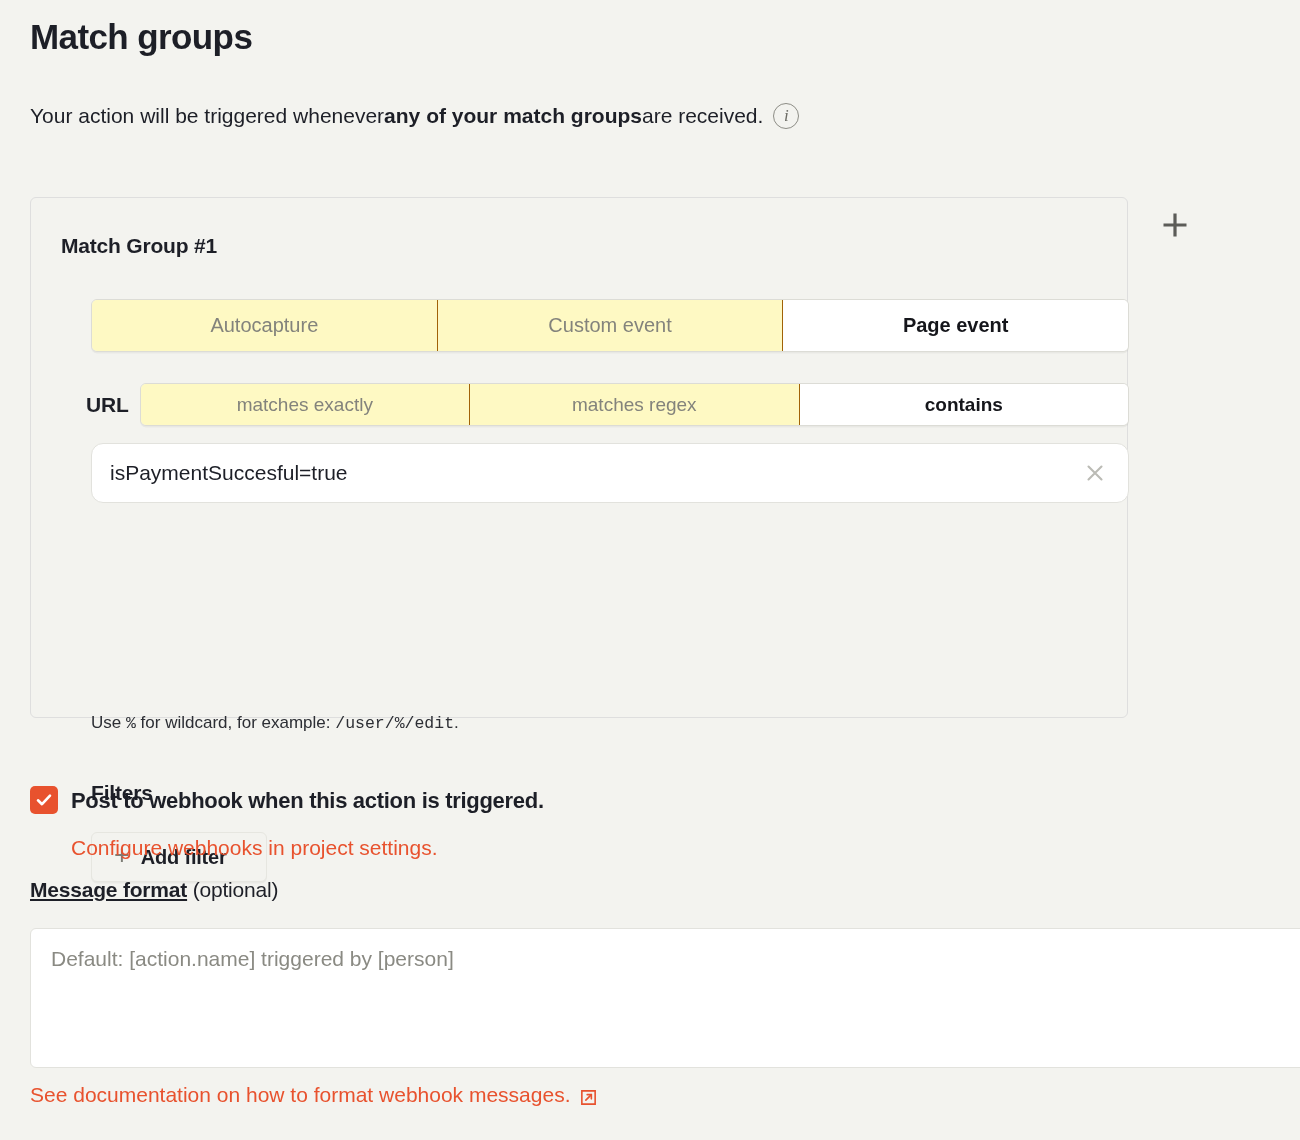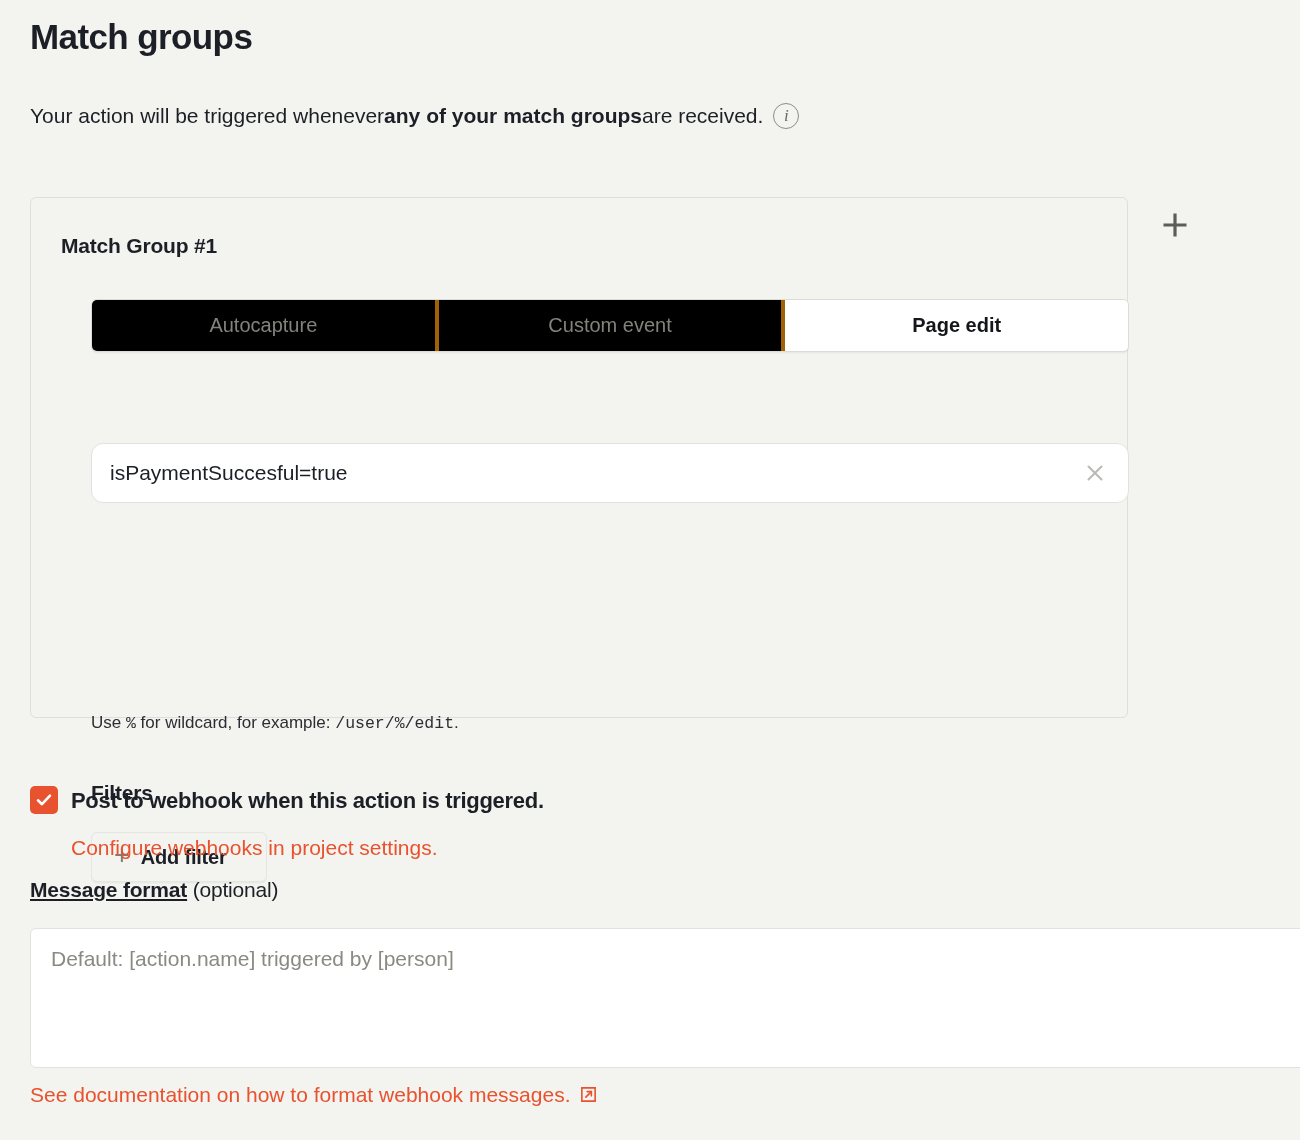--- a/index.html
+++ b/index.html
@@ -91,22 +91,22 @@
     border-radius: 6px;
     overflow: hidden;
     background: #f3f3ef;
     box-shadow: 0 1.5px 0 rgba(0,0,0,0.045);
   }
   .seg-item {
     flex: 1;
     text-align: center;
     font-size: 20px;
     color: #83837c;
-    background: #000000;
-    border-right: 4px solid #a16207;
+    background: #fef9c3;
+    border-right: 1px solid #a16207;
     display: flex;
     align-items: center;
     justify-content: center;
     cursor: pointer;
     user-select: none;
   }
   .seg-item:last-child { border-right: none; }
   .seg-item.active {
     background: #ffffff;
     color: #15161b;
@@ -305,21 +305,21 @@
   .msg-textarea::placeholder { color: #8a8a83; }
 
   .doc-link {
     position: absolute;
     left: 30px;
     top: 1083px;
     font-size: 21px;
     color: #e8522e;
     text-decoration: none;
     display: flex;
-    align-items: flex-start;
+    align-items: flex-end;
     gap: 9px;
     cursor: pointer;
   }
   .ext-icon { display: block; margin-top: 2px; }
 </style>
 </head>
 <body>
 
 <div class="page">
 
@@ -331,23 +331,31 @@
       <span> are received.</span>
     <span class="info-icon">i</span>
   </div>
 
   <div class="card">
     <div class="card-title">Match Group #1</div>
 
     <div class="seg event-seg">
       <div class="seg-item">Autocapture</div>
       <div class="seg-item">Custom event</div>
-      <div class="seg-item active">Page edit</div>
+      <div class="seg-item active">Page event</div>
     </div>
 
+    <div class="url-row">
+      <span class="url-label">URL</span>
+      <div class="seg url-seg">
+        <div class="seg-item">matches exactly</div>
+        <div class="seg-item">matches regex</div>
+        <div class="seg-item active">contains</div>
+      </div>
+    </div>
 
     <div class="url-input-wrap">
       <input class="url-input" type="text" value="isPaymentSuccesful=true" style="">
       <span class="clear-btn">
         <svg width="22" height="22" viewBox="0 0 22 22" aria-hidden="true">
           <path d="M4.5 4.5 L17.5 17.5 M17.5 4.5 L4.5 17.5" stroke="#bbbbb5" stroke-width="2.1" stroke-linecap="round"></path>
         </svg>
       </span>
     </div>
 

